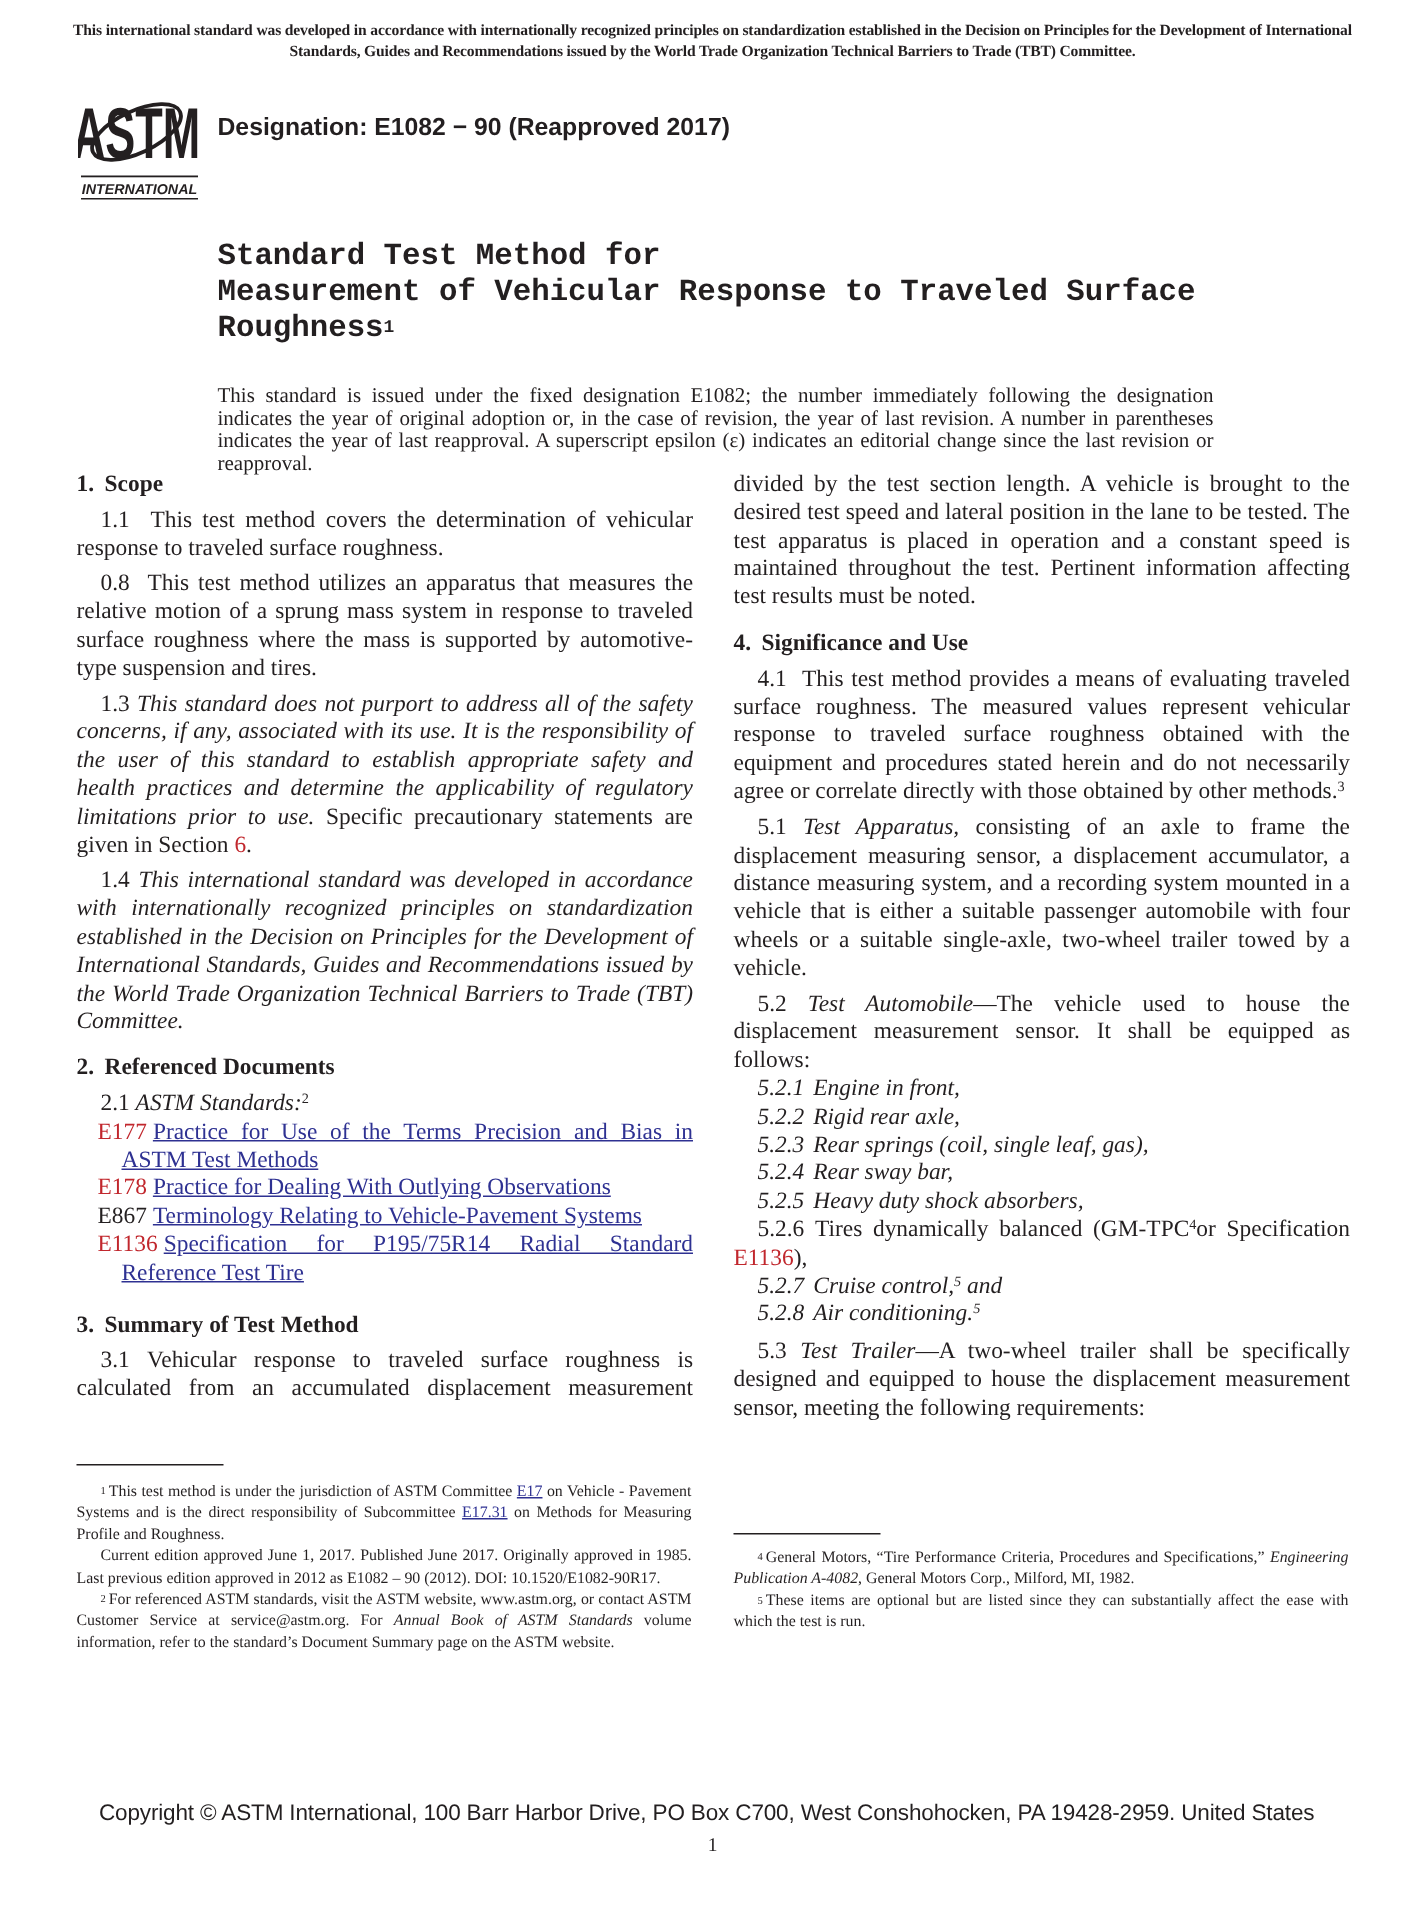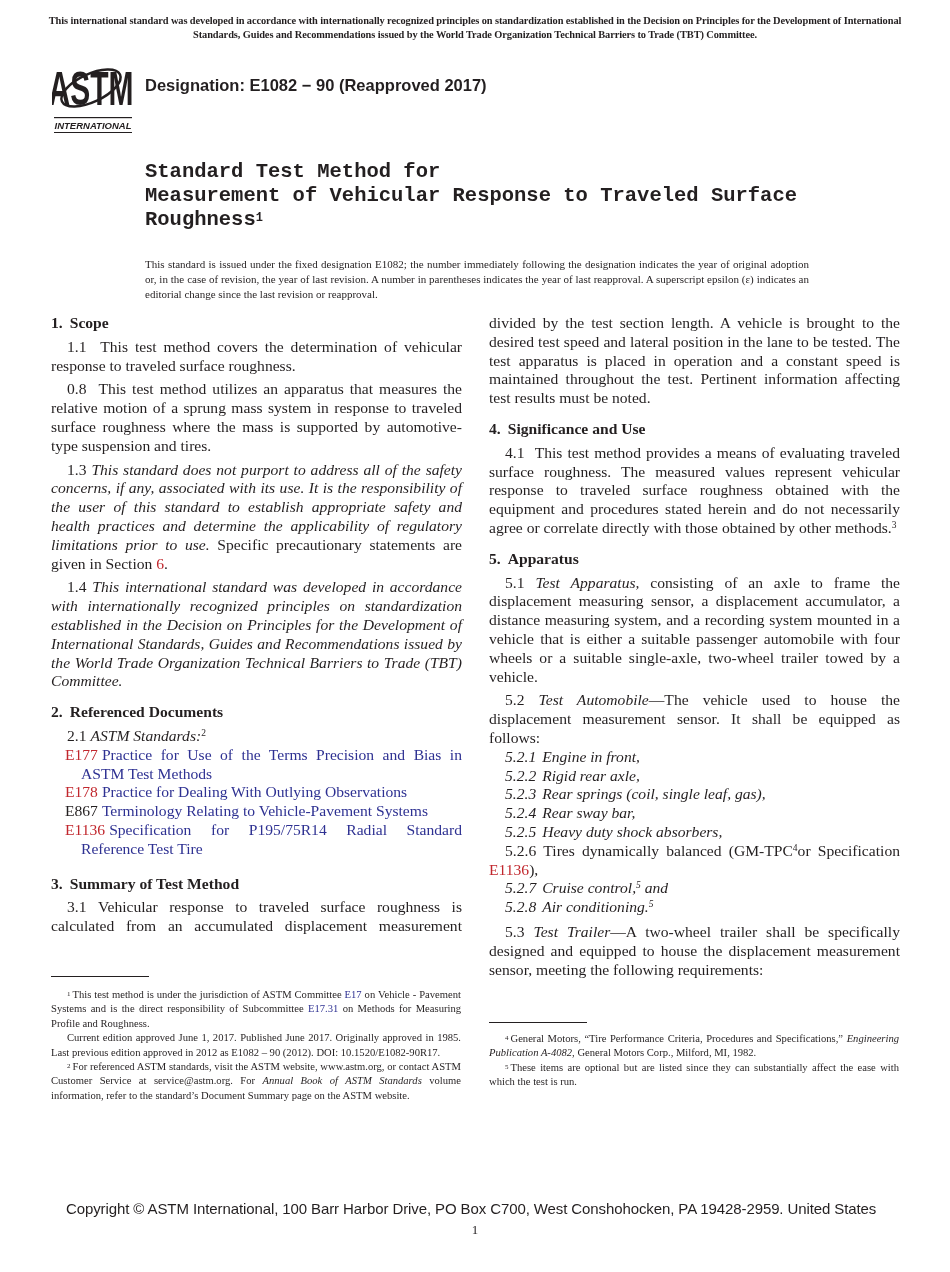--- a/index.html
+++ b/index.html
@@ -19,35 +19,35 @@
   }
 
   .title {
     position: absolute; left: 145px; top: 160px; width: 700px;
     font-family: Liberation Mono, monospace; font-weight: bold; font-size: 20.5px; line-height: 24px;
   }
   .title sup { font-size: 12px; vertical-align: top; position: relative; top: -2px; }
 
   .issued {
     position: absolute; left: 145px; top: 257px; width: 664px;
-    font-size: 11px; line-height: 15px; text-align: justify;
+    font-size: 14px; line-height: 15px; text-align: justify;
   }
 
   .col { position: absolute; top: 314px; width: 411px; font-size: 15.6px; line-height: 18.8px; }
   .col.left { left: 51px; }
   .col.right { left: 489px; }
 
   .h { font-weight: bold; font-size: 15.6px; margin-bottom: 5px; }
   .h .num { margin-right: 7px; }
   .p { text-align: justify; text-indent: 16px; margin-bottom: 5px; }
   .p.noind { text-indent: 0; }
   .sec { margin-top: 12px; }
   .it { font-style: italic; }
   .red { color: #c1272d; }
-  .blue { color: #2e3192; }
+  .blue { color: #2e3192; text-decoration: underline; }
   sup.fn { font-size: 9.5px; vertical-align: top; position: relative; top: -3px; }
 
   .ref { padding-left: 30px; text-indent: -16px; text-align: justify; }
   .ref .code { margin-right: 4px; }
   .li { padding-left: 16px; font-style: italic; }
   .li .n { margin-right: 6px; }
 
   .fnrule { position: absolute; width: 98px; height: 1px; background: #231f20; }
   .footnotes { position: absolute; width: 410px; font-size: 10.6px; line-height: 14.4px; }
   .footnotes .fp { text-align: justify; text-indent: 16px; }
@@ -107,21 +107,20 @@
   <div class="fp">Current edition approved June 1, 2017. Published June 2017. Originally approved in 1985. Last previous edition approved in 2012 as E1082 – 90 (2012). DOI: 10.1520/E1082-90R17.</div>
   <div class="fp"><sup>2</sup><span>For referenced ASTM standards, visit the ASTM website, www.astm.org, or contact ASTM Customer Service at service@astm.org. For </span><span class="it">Annual Book of ASTM Standards</span><span> volume information, refer to the standard’s Document Summary page on the ASTM website.</span></div>
 </div>
 
 <div class="col right">
   <div class="p noind">divided by the test section length. A vehicle is brought to the desired test speed and lateral position in the lane to be tested. The test apparatus is placed in operation and a constant speed is maintained throughout the test. Pertinent information affecting test results must be noted.</div>
 
   <div class="h sec"><span class="num">4.</span><span>Significance and Use</span></div>
   <div class="p"><span>4.1</span>&nbsp;&nbsp;<span>This test method provides a means of evaluating traveled surface roughness. The measured values represent vehicular response to traveled surface roughness obtained with the equipment and procedures stated herein and do not necessarily agree or correlate directly with those obtained by other methods.</span><sup class="fn">3</sup></div>
 
-  <div class="h sec"><span class="num">5.</span><span>Apparatus</span></div>
   <div class="p"><span>5.1</span>&nbsp;<span class="it">Test Apparatus,</span><span> consisting of an axle to frame the displacement measuring sensor, a displacement accumulator, a distance measuring system, and a recording system mounted in a vehicle that is either a suitable passenger automobile with four wheels or a suitable single-axle, two-wheel trailer towed by a vehicle.</span></div>
   <div class="p" style="margin-bottom:0"><span>5.2</span>&nbsp;<span class="it">Test Automobile</span><span>—The vehicle used to house the displacement measurement sensor. It shall be equipped as follows:</span></div>
   <div class="li"><span class="n">5.2.1</span><span>Engine in front,</span></div>
   <div class="li"><span class="n">5.2.2</span><span>Rigid rear axle,</span></div>
   <div class="li"><span class="n">5.2.3</span><span>Rear springs (coil, single leaf, gas),</span></div>
   <div class="li"><span class="n">5.2.4</span><span>Rear sway bar,</span></div>
   <div class="li"><span class="n">5.2.5</span><span>Heavy duty shock absorbers,</span></div>
   <div class="p" style="margin-bottom:0"><span class="n">5.2.6</span>&nbsp;<span>Tires dynamically balanced (GM-TPC</span><sup class="fn">4</sup><span>or Specification </span><span class="red">E1136</span><span>),</span></div>
   <div class="li"><span class="n">5.2.7</span><span>Cruise control,</span><sup class="fn">5</sup><span> and</span></div>
   <div class="li" style="margin-bottom:6px"><span class="n">5.2.8</span><span>Air conditioning.</span><sup class="fn">5</sup></div>

